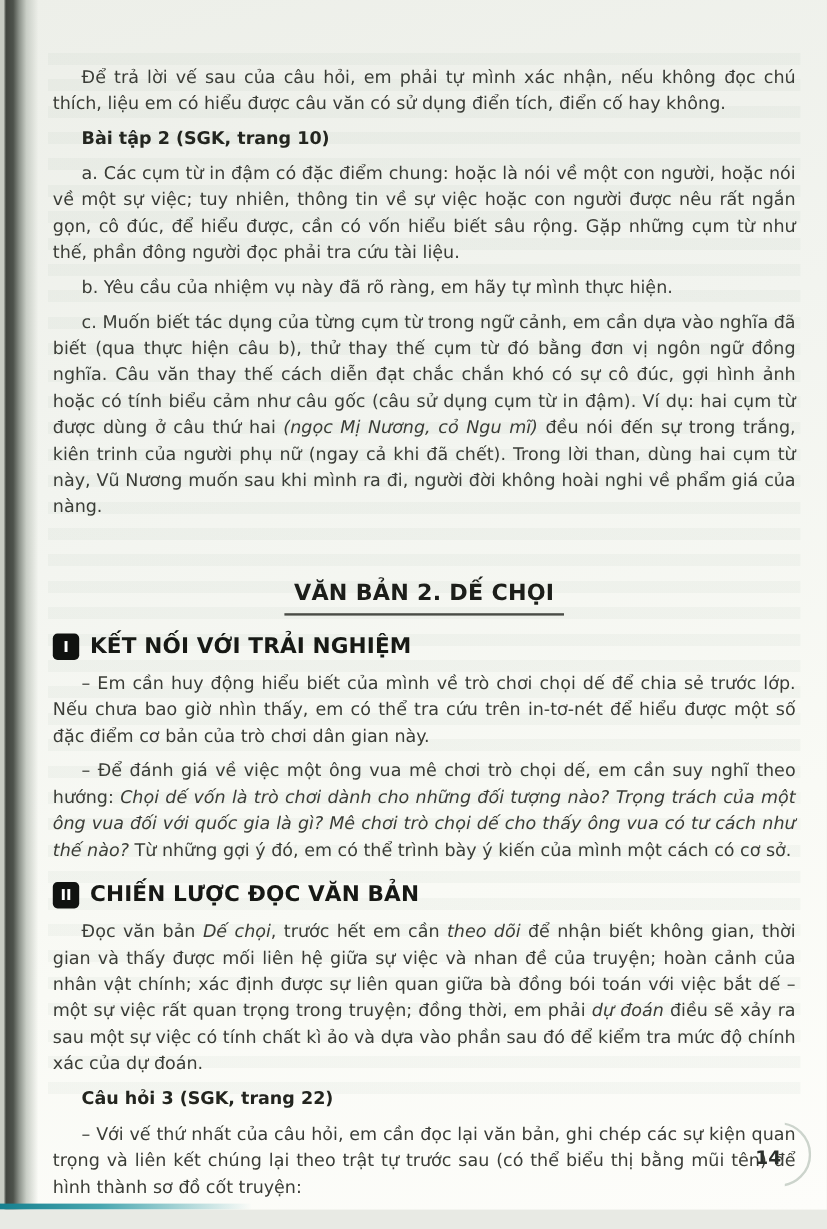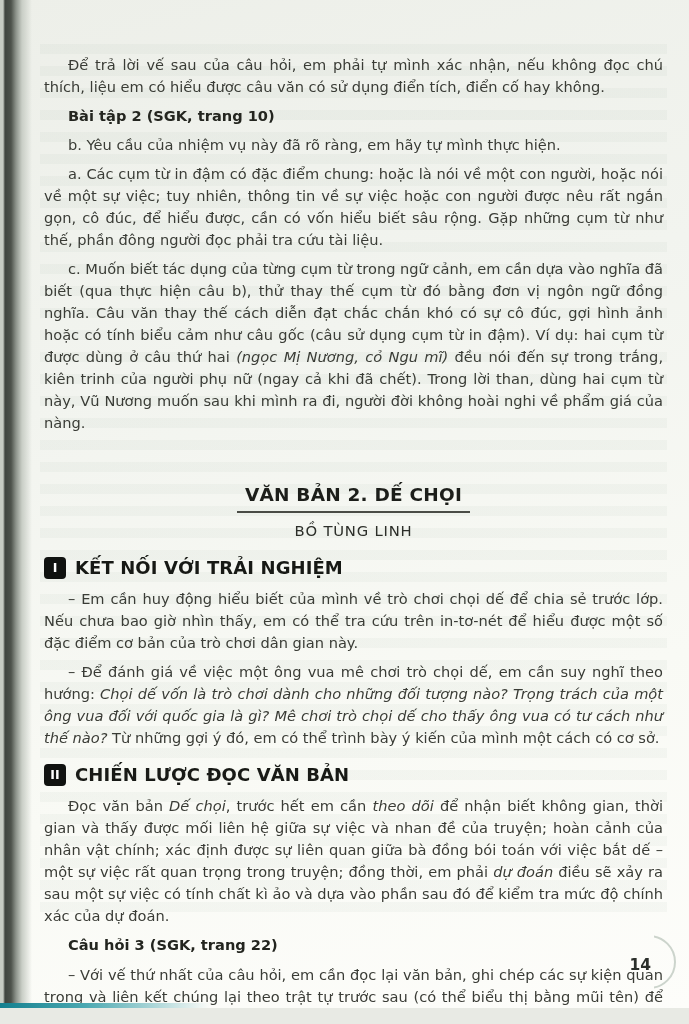--- a/index.html
+++ b/index.html
@@ -64,29 +64,28 @@
 
 <div class="page">
   <div class="binding"></div>
 
   <div class="content">
 
     <p class="p">Để trả lời vế sau của câu hỏi, em phải tự mình xác nhận, nếu không đọc chú thích, liệu em có hiểu được câu văn có sử dụng điển tích, điển cố hay không.</p>
 
     <p class="p bold">Bài tập 2 (SGK, trang 10)</p>
 
+    <p class="p">a. Các cụm từ in đậm có đặc điểm chung: hoặc là nói về một con người, hoặc nói về một sự việc; tuy nhiên, thông tin về sự việc hoặc con người được nêu rất ngắn gọn, cô đúc, để hiểu được, cần có vốn hiểu biết sâu rộng. Gặp những cụm từ như thế, phần đông người đọc phải tra cứu tài liệu.</p>
+
     <p class="p">b. Yêu cầu của nhiệm vụ này đã rõ ràng, em hãy tự mình thực hiện.</p>
-
-    <p class="p">a. Các cụm từ in đậm có đặc điểm chung: hoặc là nói về một con người, hoặc nói về một sự việc; tuy nhiên, thông tin về sự việc hoặc con người được nêu rất ngắn gọn, cô đúc, để hiểu được, cần có vốn hiểu biết sâu rộng. Gặp những cụm từ như thế, phần đông người đọc phải tra cứu tài liệu.</p>
 
     <p class="p"><span>c. Muốn biết tác dụng của từng cụm từ trong ngữ cảnh, em cần dựa vào nghĩa đã biết (qua thực hiện câu b), thử thay thế cụm từ đó bằng đơn vị ngôn ngữ đồng nghĩa. Câu văn thay thế cách diễn đạt chắc chắn khó có sự cô đúc, gợi hình ảnh hoặc có tính biểu cảm như câu gốc (câu sử dụng cụm từ in đậm). Ví dụ: hai cụm từ được dùng ở câu thứ hai </span><span class="it">(ngọc Mị Nương, cỏ Ngu mĩ)</span><span> đều nói đến sự trong trắng, kiên trinh của người phụ nữ (ngay cả khi đã chết). Trong lời than, dùng hai cụm từ này, Vũ Nương muốn sau khi mình ra đi, người đời không hoài nghi về phẩm giá của nàng.</span></p>
 
     <div class="title-block">
       <h1 class="title"><span class="title-text">VĂN BẢN 2. DẾ CHỌI</span></h1>
-      <div class="author">BỒ TÙNG LINH</div>
     </div>
 
     <div class="sec-head">
       <span class="numeral">I</span>
       <span class="sec-title">KẾT NỐI VỚI TRẢI NGHIỆM</span>
     </div>
 
     <p class="p">– Em cần huy động hiểu biết của mình về trò chơi chọi dế để chia sẻ trước lớp. Nếu chưa bao giờ nhìn thấy, em có thể tra cứu trên in-tơ-nét để hiểu được một số đặc điểm cơ bản của trò chơi dân gian này.</p>
 
     <p class="p"><span>– Để đánh giá về việc một ông vua mê chơi trò chọi dế, em cần suy nghĩ theo hướng: </span><span class="it">Chọi dế vốn là trò chơi dành cho những đối tượng nào? Trọng trách của một ông vua đối với quốc gia là gì? Mê chơi trò chọi dế cho thấy ông vua có tư cách như thế nào?</span><span> Từ những gợi ý đó, em có thể trình bày ý kiến của mình một cách có cơ sở.</span></p>

